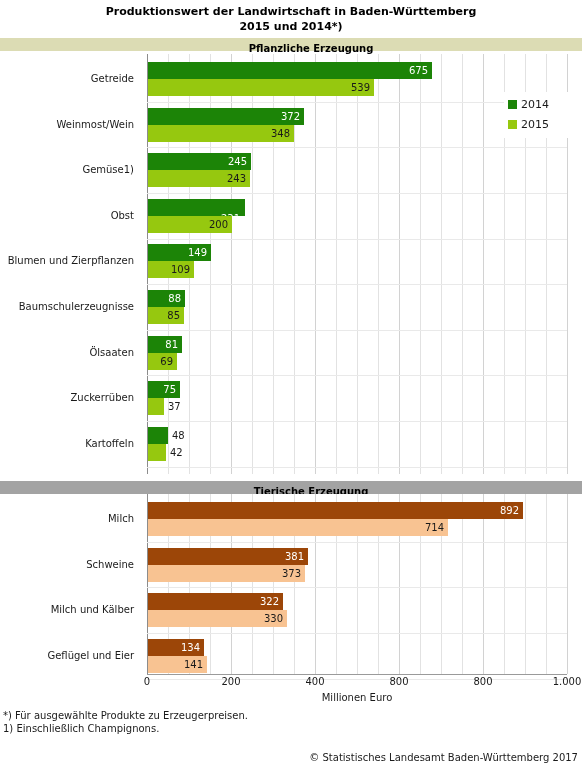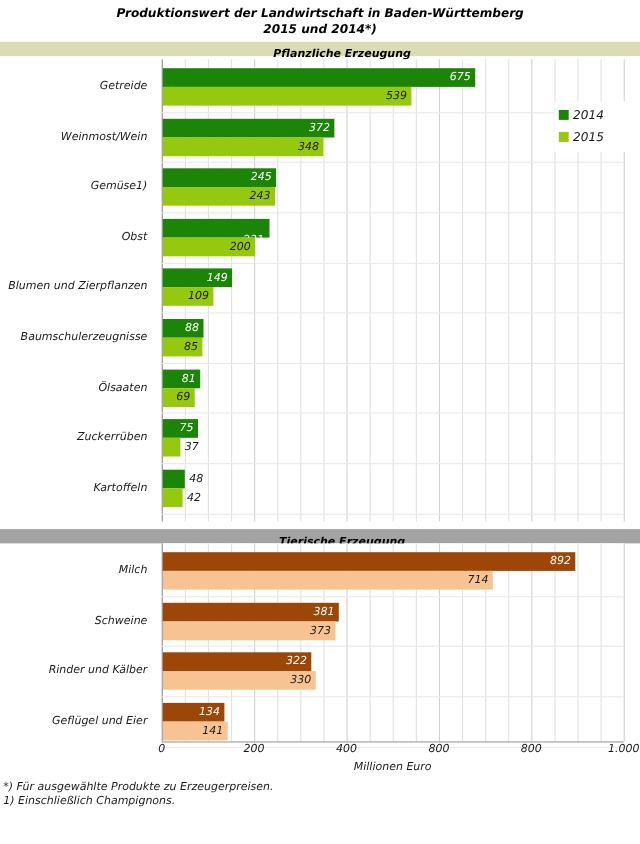--- a/index.html
+++ b/index.html
@@ -13,21 +13,20 @@
     height: 767px;
     font-family: "DejaVu Sans", sans-serif;
     color: #1a1a1a;
     position: relative;
     overflow: hidden;
   }
   #root {
     position: relative;
     width: 582px;
     height: 767px;
-    font-style: italic;
   }
 
   
   .title-block {
     position: absolute;
     left: 0; top: 4px;
     width: 582px;
     text-align: center;
   }
   .title-line {
@@ -315,21 +314,21 @@
     </div>
   </div>
 
   <div class="band animal">
     <span class="band-label">Tierische Erzeugung</span>
   </div>
 
   <div class="catlabels" id="cats-animal">
       <div class="cl" style="top: 513px;">Milch</div>
       <div class="cl" style="top: 558.6px;">Schweine</div>
-      <div class="cl" style="top: 604.2px;">Rinder und Kälber</div>
+      <div class="cl" style="top: 604.2px;">Milch und Kälber</div>
       <div class="cl" style="top: 649.8px;">Geflügel und Eier</div>
     </div>
   <div class="plot" id="plot-animal" style="height: 180px;">
     <div class="plot-bg"></div>
   <div class="vline major axis0" style="left: 0px;"></div>
       <div class="vline" style="left: 21px;"></div>
       <div class="vline" style="left: 42px;"></div>
       <div class="vline" style="left: 63px;"></div>
       <div class="vline major" style="left: 84px;"></div>
       <div class="vline" style="left: 105px;"></div>
@@ -378,14 +377,15 @@
       <div class="tick" style="left: 252px;">800</div>
       <div class="tick" style="left: 336px;">800</div>
       <div class="tick" style="left: 420px;">1.000</div>
     </div>
   <div class="axis-title">Millionen Euro</div>
 
   <div class="footnotes">
     <div class="footnote">*) Für ausgewählte Produkte zu Erzeugerpreisen.</div>
     <div class="footnote">1) Einschließlich Champignons.</div>
   </div>
+  <div class="copyright">© Statistisches Landesamt Baden-Württemberg 2017</div>
 
 </div>
 
 </body></html>

